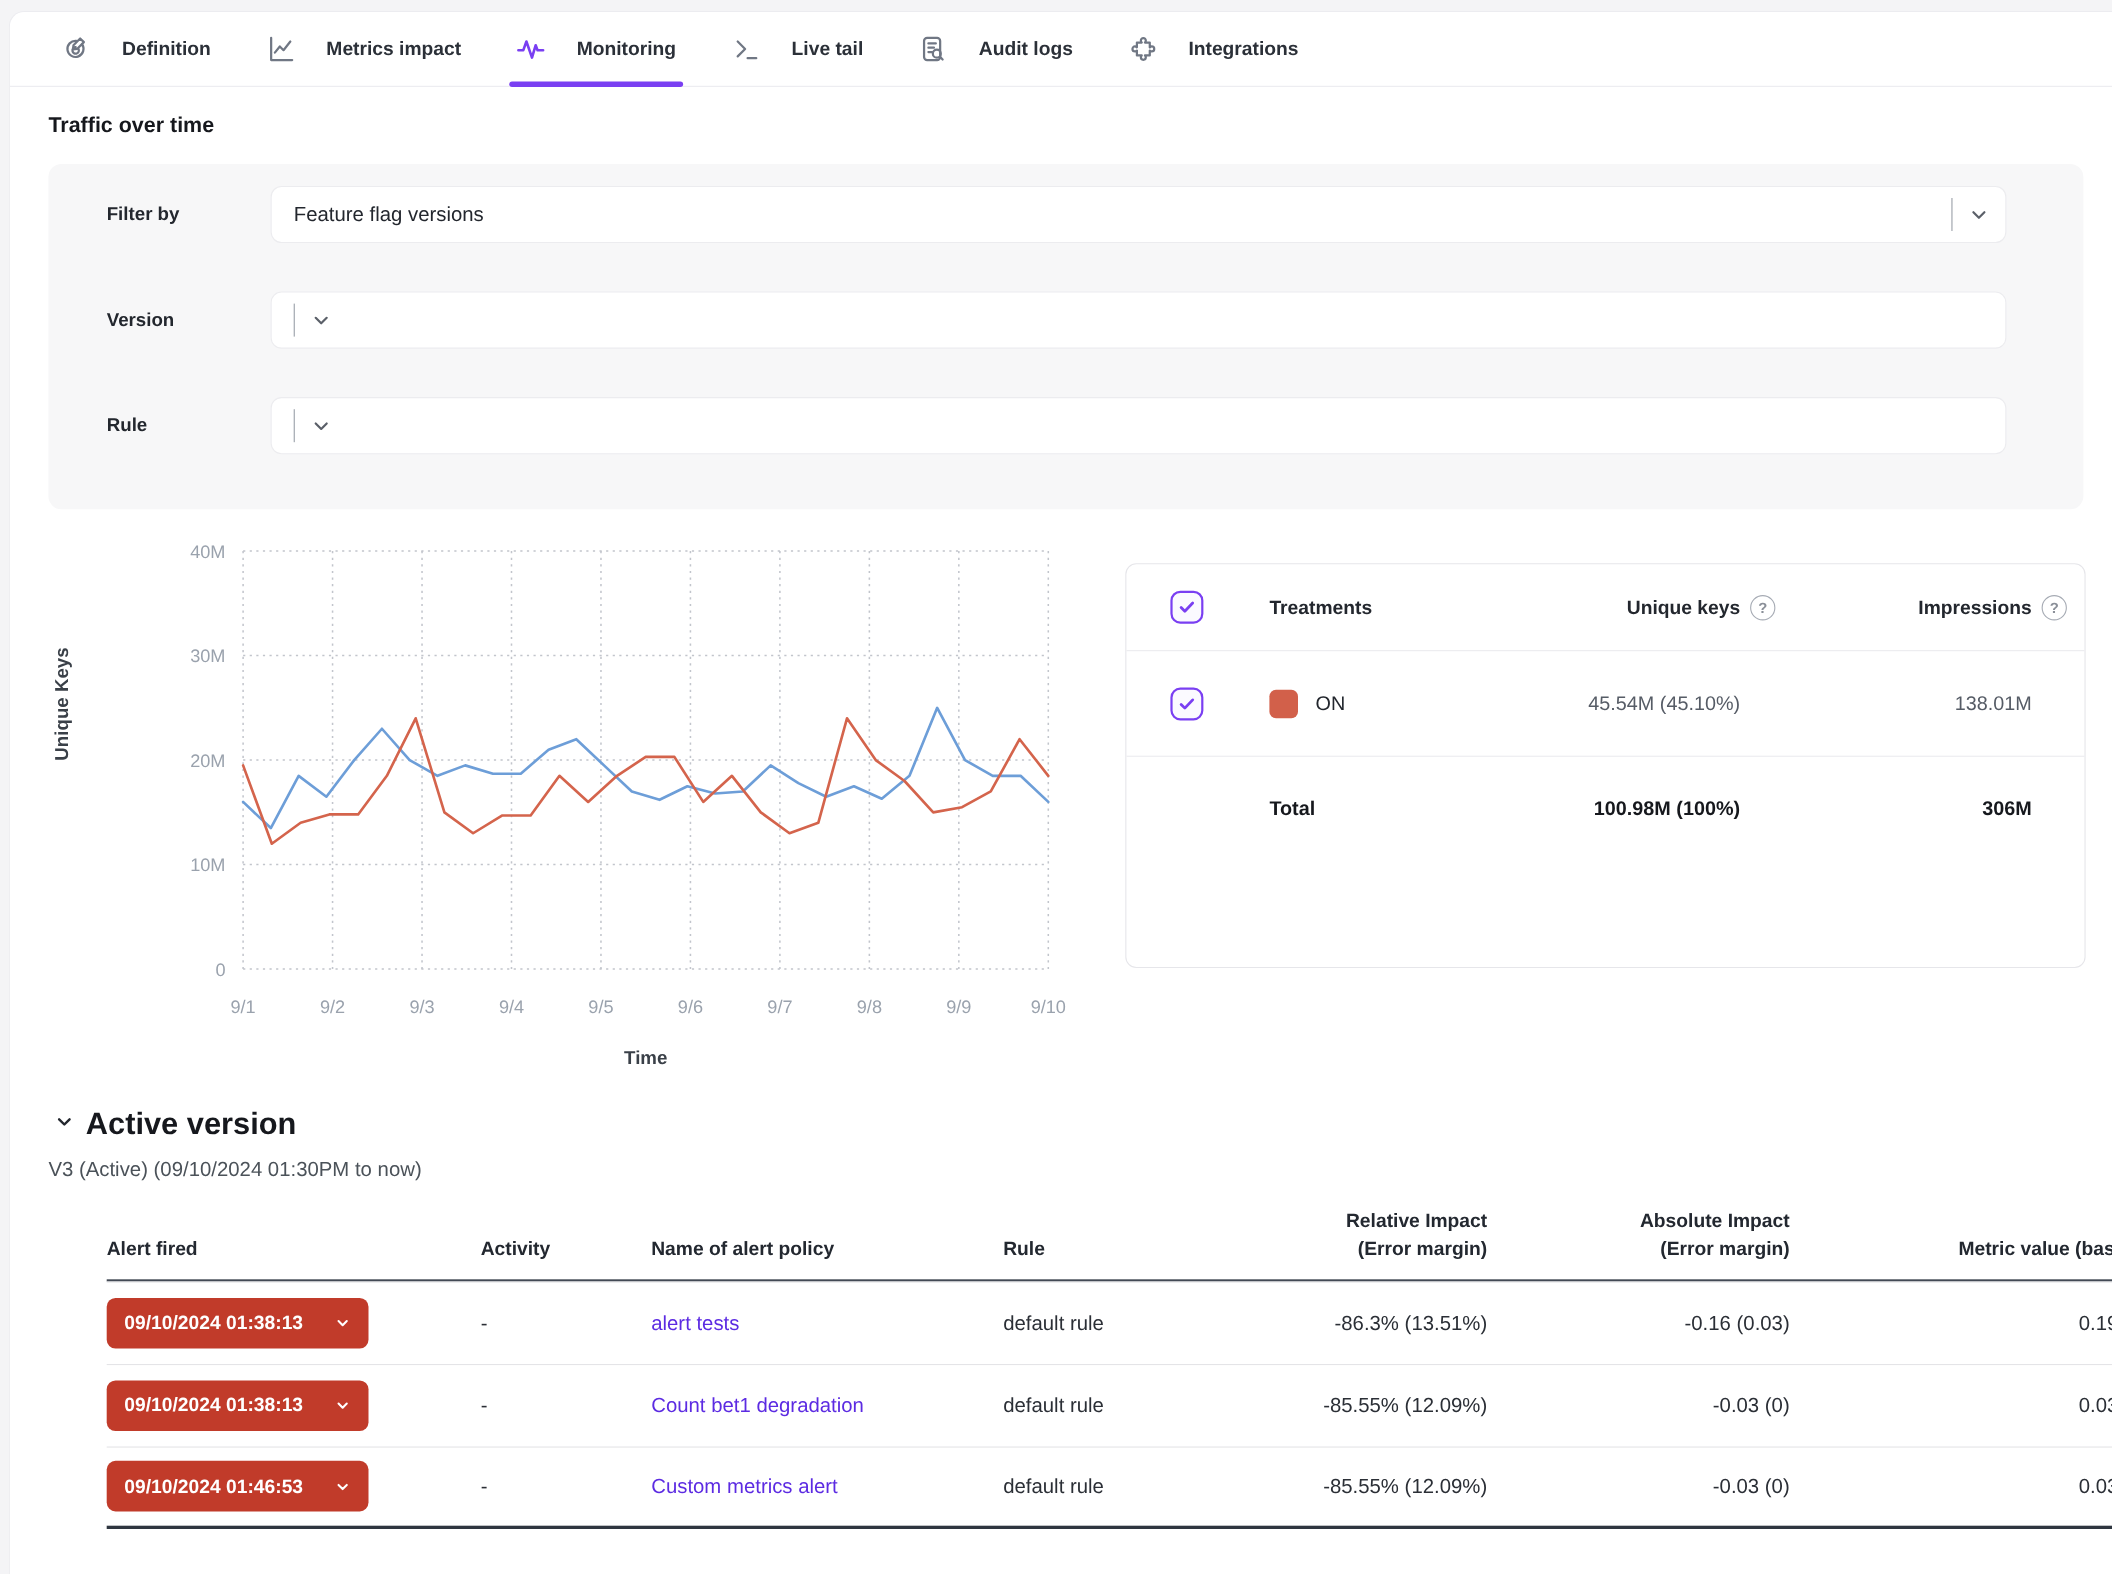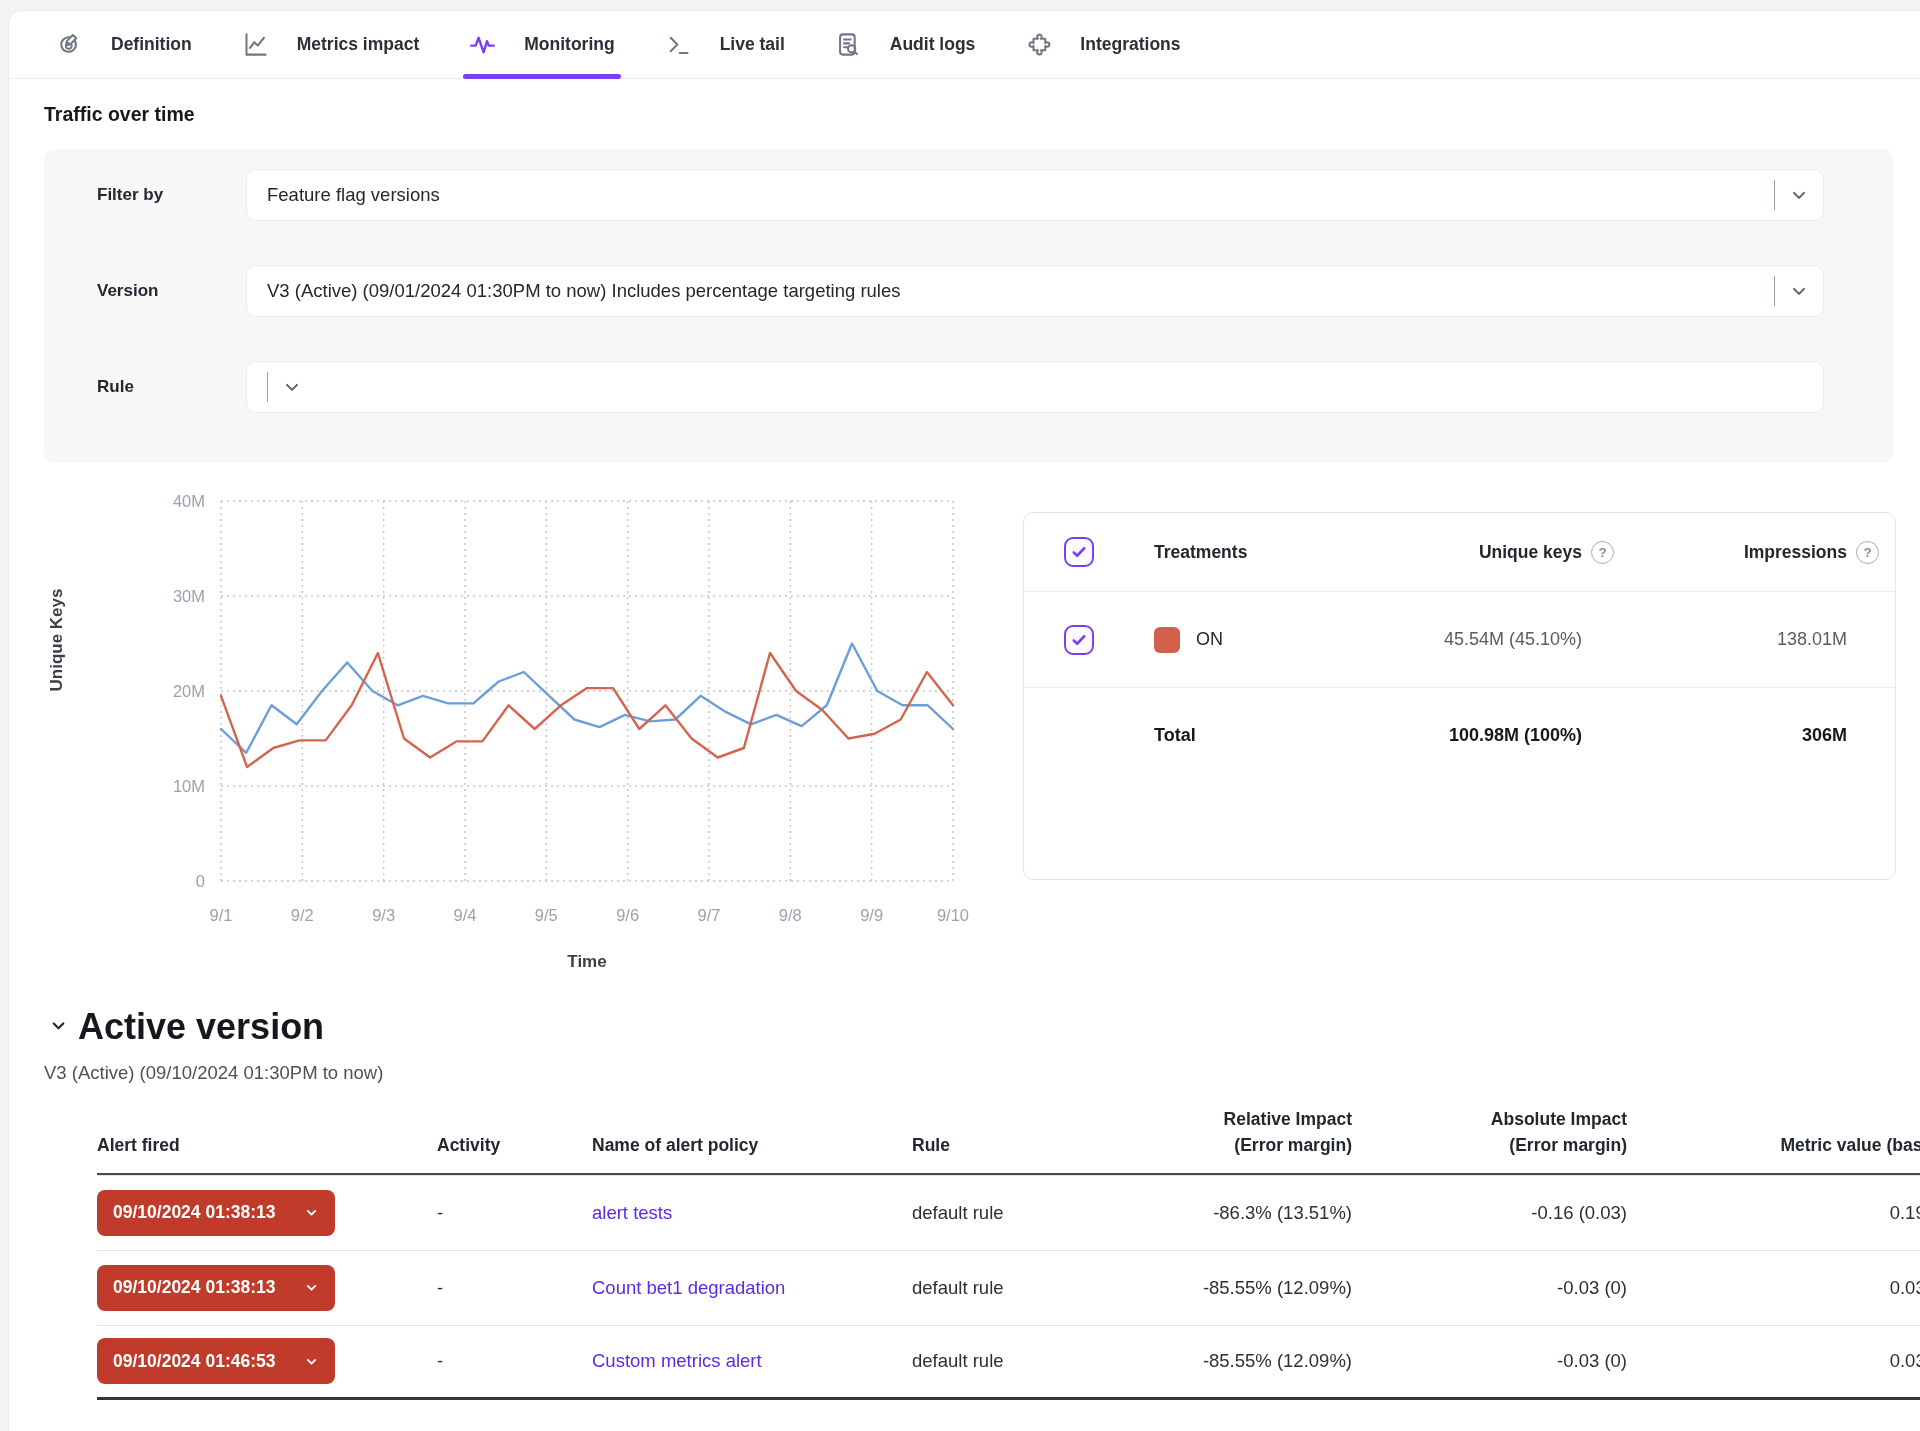--- a/index.html
+++ b/index.html
@@ -67,21 +67,21 @@
                   stroke-linecap:round; stroke-linejoin:round; }
   .swatch { width:26px; height:26px; border-radius:6px; flex:0 0 auto; }
   .default-marker { margin-left:4px; }
   .default-marker svg { width:20px; height:20px; stroke:#b4b8bf; stroke-width:2; stroke-linecap:round; }
 
   
   .active-version { margin-top:26px; }
   .av-head { display:flex; align-items:center; gap:10px; margin-left:5px; }
   .av-caret svg { width:19px; height:19px; stroke:#23272e; fill:none; stroke-width:2.8;
                   stroke-linecap:round; stroke-linejoin:round; }
-  .av-title { font-size:36px; font-weight:700; color:#16181d; }
+  .av-title { font-size:28px; font-weight:700; color:#16181d; }
   .av-sub { margin-top:14px; font-size:18.5px; color:#4b5259; }
 
   
   .alerts { margin-top:22px; margin-left:-35px; padding-left:88px; width:1940px; }
   .a-head { display:flex; align-items:flex-end; padding-bottom:14px; border-bottom:2px solid #434a55; }
   .a-row  { display:flex; align-items:center; height:75px; border-top:1px solid #e4e4e7; }
   .a-row:first-of-type { border-top:none; }
   .alerts .bottom-line { border-bottom:3px solid #2f3640; }
   .c1{width:340px;} .c2{width:155px;} .c3{width:320px;} .c4{width:200px;}
   .c5{width:240px;text-align:right;} .c6{width:275px;text-align:right;} .c7{width:310px;text-align:right;}
@@ -169,21 +169,20 @@
           <span class="select-caret">
             <svg viewBox="0 0 24 24">
                 <path d="M6 9.5l6 6 6-6"></path>
               </svg>
           </span>
         </div>
       </div>
       <div class="filter-row">
         <span class="filter-label">Version</span>
         <div class="select">
-          <span class="select-value">V3 (Active) (09/01/2024 01:30PM to now) Includes percentage targeting rules</span>
           <span class="select-divider"></span>
           <span class="select-caret">
             <svg viewBox="0 0 24 24">
                 <path d="M6 9.5l6 6 6-6"></path>
               </svg>
           </span>
         </div>
       </div>
       <div class="filter-row">
         <span class="filter-label">Rule</span>

